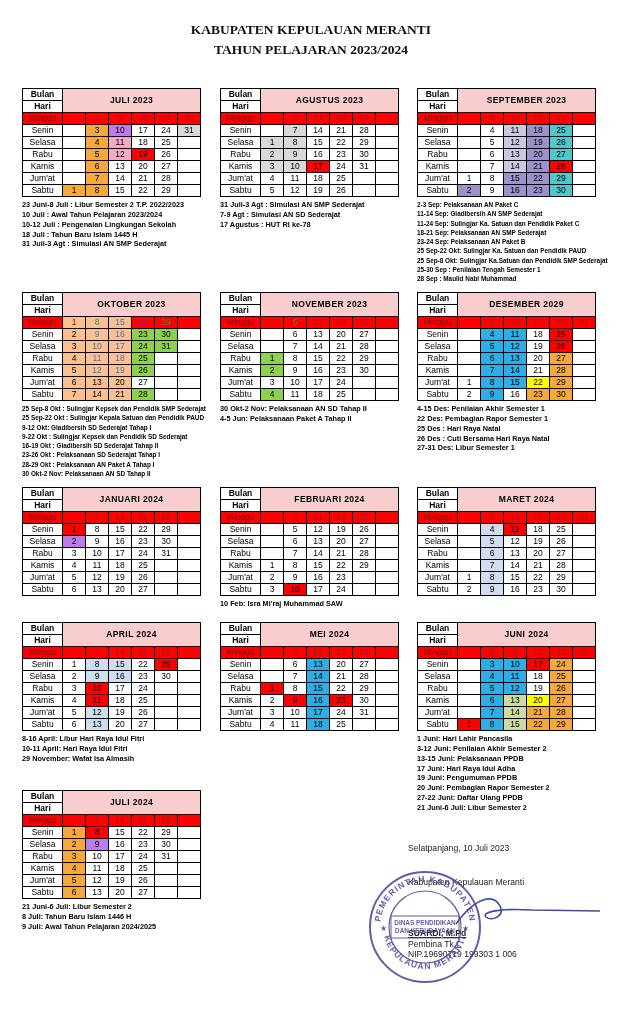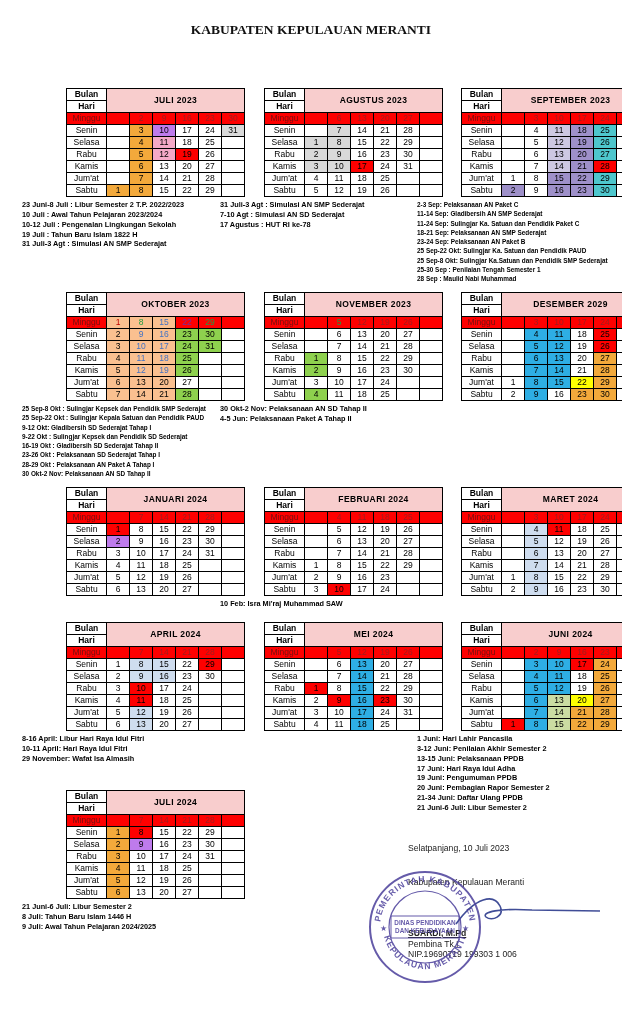--- a/index.html
+++ b/index.html
@@ -5,21 +5,21 @@
   html,body{margin:0;padding:0;}
   body{width:622px;height:1024px;position:relative;background:#ffffff;
        font-family:"Liberation Sans",sans-serif;overflow:hidden;}
   .title-block{position:absolute;top:20px;left:0;width:622px;text-align:center;
        font-family:"Liberation Serif",serif;font-weight:bold;color:#111;}
   .title-block .t1{font-size:13.5px;line-height:1.5;}
   .title-block .t2{font-size:13.5px;line-height:1.45;}
   .title-block .t3{font-size:13.5px;line-height:1.45;}
 
   .month{position:absolute;width:196px;}
-  table.cal{border-collapse:collapse;table-layout:fixed;width:178px;border:1.5px solid #000;margin-left:44px;}
+  table.cal{border-collapse:collapse;table-layout:fixed;width:178px;border:1.5px solid #000;}
   table.cal td{border:1px solid #000;text-align:center;padding:0;height:11px;
        font-size:8.5px;line-height:11px;color:#000;overflow:hidden;}
   td.corner{font-weight:bold;font-size:9px;background:#fff;}
   td.mtitle{font-weight:bold;font-size:11px;letter-spacing:.4px;}
   .notes{margin-top:3px;font-weight:bold;font-size:7.3px;line-height:1.35;
        color:#000;white-space:nowrap;}
   .month.small-notes .notes{font-size:6.4px;line-height:1.45;}
 
   .sig-block{position:absolute;left:408px;top:843px;width:214px;font-size:8.6px;
        color:#222;line-height:1.25;}
@@ -28,20 +28,21 @@
   .sig-gap{height:40px;}
   .sig-name{font-weight:bold;text-decoration:underline;}
   .stamp{position:absolute;left:366px;top:868px;opacity:.85;z-index:3;}
   .scribble{position:absolute;left:448px;top:890px;z-index:2;}
 </style>
 </head>
 <body>
 
 <div class="title-block">
   <div class="t2">KABUPATEN KEPULAUAN MERANTI</div>
+  <div class="t3">TAHUN PELAJARAN 2023/2024</div>
 </div>
 
 <div id="months-host">
     <div class="month" style="left: 22px; top: 88px;">
       <table class="cal">
         <colgroup>
           <col style="width: 40px;">
           <col style="width: 23px;">
           <col style="width: 23px;">
           <col style="width: 23px;">
@@ -119,21 +120,21 @@
             <td style="background: rgb(255, 255, 255); color: rgb(0, 0, 0);">22</td>
             <td style="background: rgb(255, 255, 255); color: rgb(0, 0, 0);">29</td>
             <td style="background: rgb(255, 255, 255); color: rgb(0, 0, 0);"></td>
           </tr>
         </tbody>
       </table>
       <div class="notes">
         <div>23 Juni-8 Juli : Libur Semester 2 T.P. 2022/2023</div>
         <div>10 Juli : Awal Tahun Pelajaran 2023/2024</div>
         <div>10-12 Juli : Pengenalan Lingkungan Sekolah</div>
-        <div>19 Juli : Tahun Baru Islam 1822 H</div>
+        <div>18 Juli : Tahun Baru Islam 1445 H</div>
         <div>31 Juli-3 Agt : Simulasi AN SMP Sederajat</div>
       </div>
     </div>
     <div class="month" style="left: 220px; top: 88px;">
       <table class="cal">
         <colgroup>
           <col style="width: 40px;">
           <col style="width: 23px;">
           <col style="width: 23px;">
           <col style="width: 23px;">
@@ -209,21 +210,21 @@
             <td style="background: rgb(255, 255, 255); color: rgb(0, 0, 0);">12</td>
             <td style="background: rgb(255, 255, 255); color: rgb(0, 0, 0);">19</td>
             <td style="background: rgb(255, 255, 255); color: rgb(0, 0, 0);">26</td>
             <td style="background: rgb(255, 255, 255); color: rgb(0, 0, 0);"></td>
             <td style="background: rgb(255, 255, 255); color: rgb(0, 0, 0);"></td>
           </tr>
         </tbody>
       </table>
       <div class="notes">
         <div>31 Juli-3 Agt : Simulasi AN SMP Sederajat</div>
-        <div>7-10 Agt : Simulasi AN SD Sederajat</div>
+        <div>7-9 Agt : Simulasi AN SD Sederajat</div>
         <div>17 Agustus : HUT RI ke-78</div>
       </div>
     </div>
     <div class="month small-notes" style="left: 417px; top: 88px;">
       <table class="cal">
         <colgroup>
           <col style="width: 40px;">
           <col style="width: 23px;">
           <col style="width: 23px;">
           <col style="width: 23px;">
@@ -577,20 +578,27 @@
             <td>Sabtu</td>
             <td style="background: rgb(255, 255, 255); color: rgb(0, 0, 0);">2</td>
             <td style="background: rgb(46, 174, 228); color: rgb(0, 0, 0);">9</td>
             <td style="background: rgb(255, 255, 255); color: rgb(0, 0, 0);">16</td>
             <td style="background: rgb(243, 169, 59); color: rgb(0, 0, 0);">23</td>
             <td style="background: rgb(243, 169, 59); color: rgb(0, 0, 0);">30</td>
             <td style="background: rgb(255, 255, 255); color: rgb(0, 0, 0);"></td>
           </tr>
         </tbody>
       </table>
+      <div class="notes">
+        <div>4-15 Des: Penilaian Akhir Semester 1</div>
+        <div>22 Des: Pembagian Rapor Semester 1</div>
+        <div>25 Des : Hari Raya Natal</div>
+        <div>26 Des : Cuti Bersama Hari Raya Natal</div>
+        <div>27-31 Des: Libur Semester 1</div>
+      </div>
     </div>
     <div class="month" style="left: 22px; top: 487px;">
       <table class="cal">
         <colgroup>
           <col style="width: 40px;">
           <col style="width: 23px;">
           <col style="width: 23px;">
           <col style="width: 23px;">
           <col style="width: 23px;">
           <col style="width: 23px;">
@@ -1102,21 +1110,21 @@
           </tr>
         </tbody>
       </table>
       <div class="notes">
         <div>1 Juni: Hari Lahir Pancasila</div>
         <div>3-12 Juni: Penilaian Akhir Semester 2</div>
         <div>13-15 Juni: Pelaksanaan PPDB</div>
         <div>17 Juni: Hari Raya Idul Adha</div>
         <div>19 Juni: Pengumuman PPDB</div>
         <div>20 Juni: Pembagian Rapor Semester 2</div>
-        <div>21-34 Juni: Daftar Ulang PPDB</div>
+        <div>27-22 Juni: Daftar Ulang PPDB</div>
         <div>21 Juni-6 Juli: Libur Semester 2</div>
       </div>
     </div>
     <div class="month" style="left: 22px; top: 790px;">
       <table class="cal">
         <colgroup>
           <col style="width: 40px;">
           <col style="width: 23px;">
           <col style="width: 23px;">
           <col style="width: 23px;">

